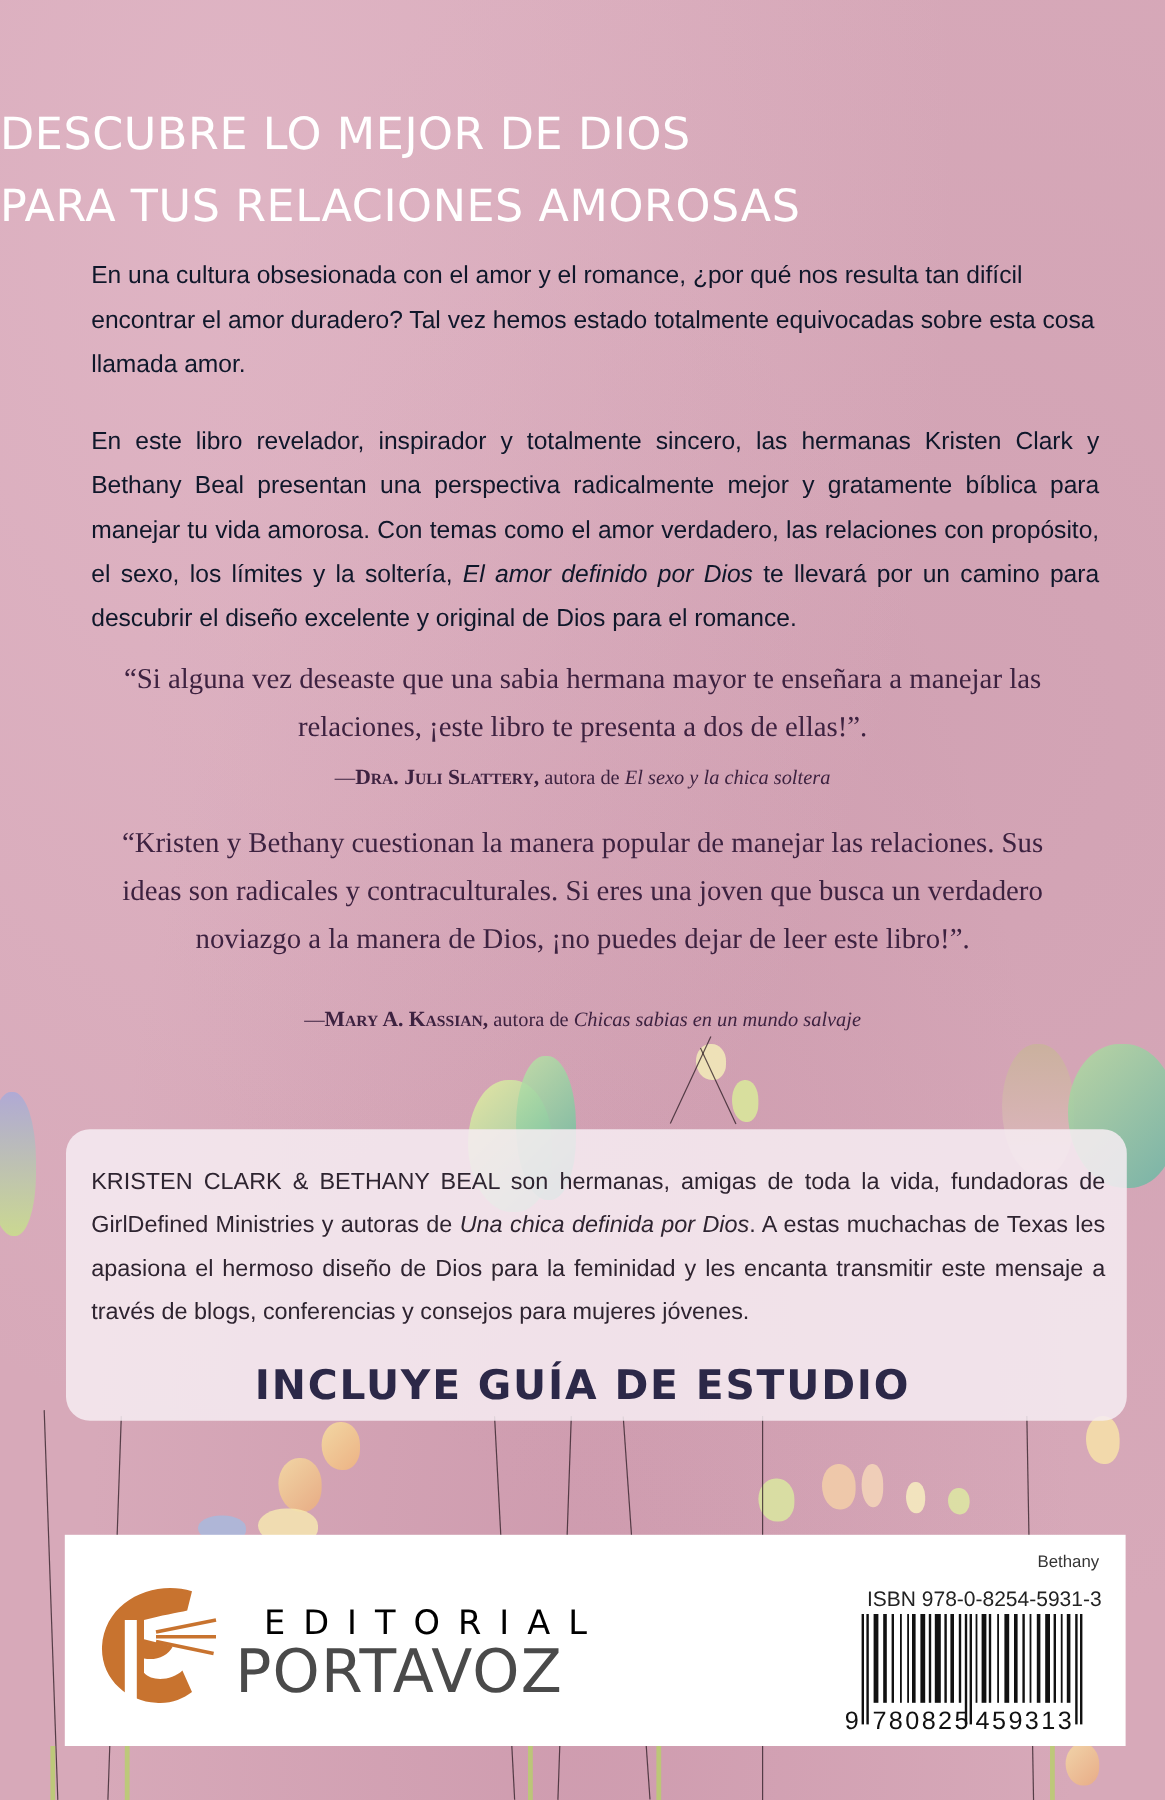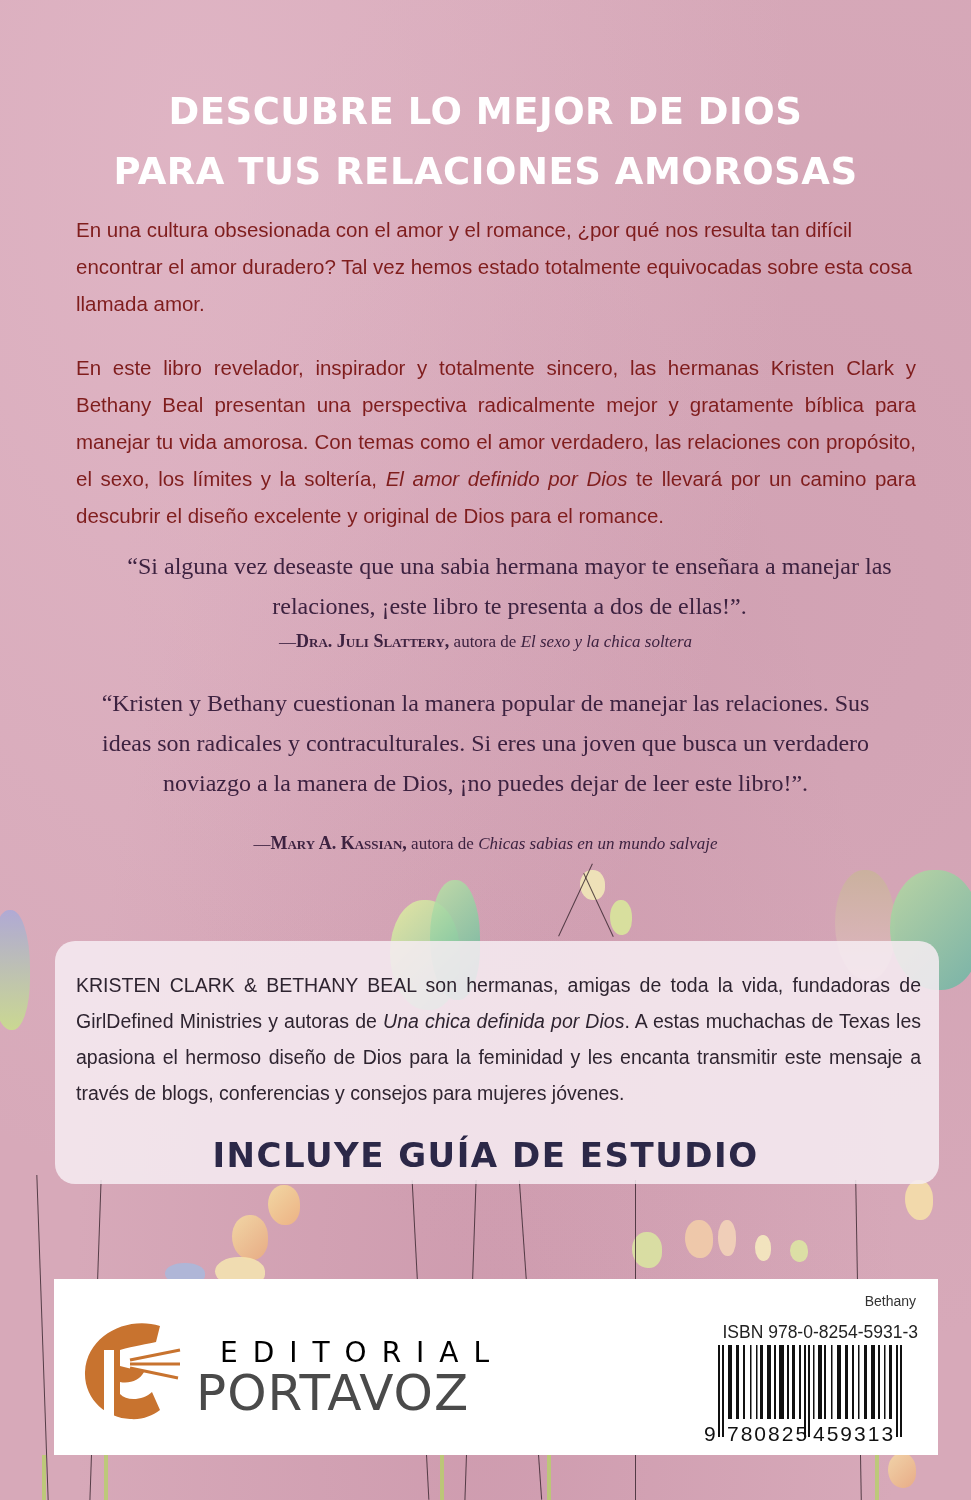--- a/index.html
+++ b/index.html
@@ -8,48 +8,48 @@
       position: relative;
       background: #d7a9b9;
       background-image:
         radial-gradient(ellipse at 20% 10%, rgba(230,190,205,0.55), transparent 55%),
         radial-gradient(ellipse at 80% 40%, rgba(200,150,170,0.35), transparent 60%),
         radial-gradient(ellipse at 50% 90%, rgba(190,130,155,0.35), transparent 60%);
       font-family: "DejaVu Sans", sans-serif;
     }
     .headline {
       position: absolute; left: 0; top: 82px; width: 971px;
-      text-align: center; color: #ffffff;
+      color: #ffffff;
       font-family: "DejaVu Sans", sans-serif;
       font-size: 37px; line-height: 60px; letter-spacing: 0.5px;
-      font-weight: bold;
+      font-weight: normal;
     }
     .body-text {
       position: absolute; left: 76px; width: 840px;
-      color: #7f1d1d;
+      color: #0f172a;
       font-family: "Liberation Sans", sans-serif;
       font-size: 20.5px; line-height: 37px;
       text-align: justify;
     }
     .body-text.p1 { top: 211px; text-align: left; }
     .body-text.p2 { top: 349px; }
     .body-text i { font-style: italic; }
 
     .quote {
       position: absolute; left: 100px; width: 771px;
       text-align: center; color: #3d2240;
       font-family: "Liberation Serif", serif;
       font-size: 24px; line-height: 40px;
     }
-    .quote.q1 { top: 546px; margin-left: 24px; }
+    .quote.q1 { top: 546px; }
     .quote.q2 { top: 683px; }
     .attrib {
       position: absolute; left: 0; width: 971px; text-align: center;
       color: #3d2240; font-family: "Liberation Serif", serif;
-      font-size: 17px; line-height: 20px;
+      font-size: 17px; line-height: 32px;
     }
     .attrib.a1 { top: 631px; }
     .attrib.a2 { top: 833px; }
     .attrib .name { font-variant: small-caps; font-size: 18px; }
     .attrib i { font-style: italic; }
 
     
     .deco { position: absolute; border-radius: 50% 50% 45% 55%; opacity: 0.85; }
     .stem { position: absolute; width: 1px; background: #2a1a22; opacity: 0.75; }
     .gstem { position: absolute; width: 4px; background: #b7cf6a; opacity: 0.8; }

